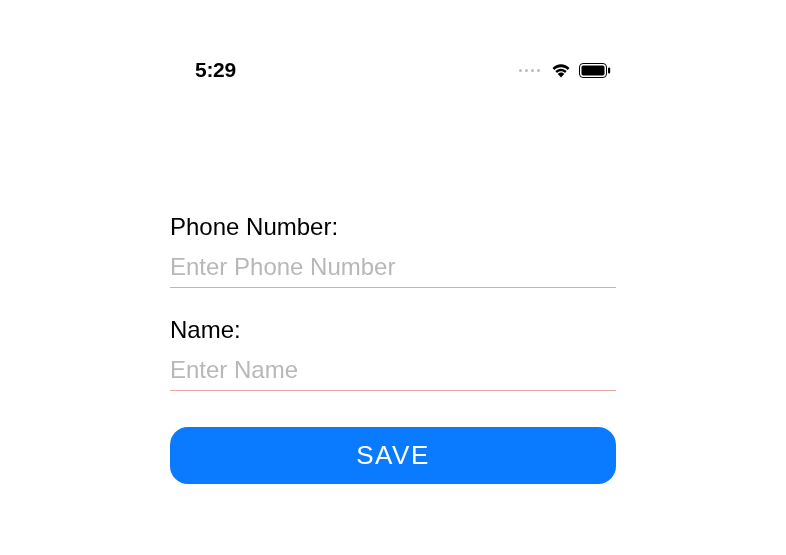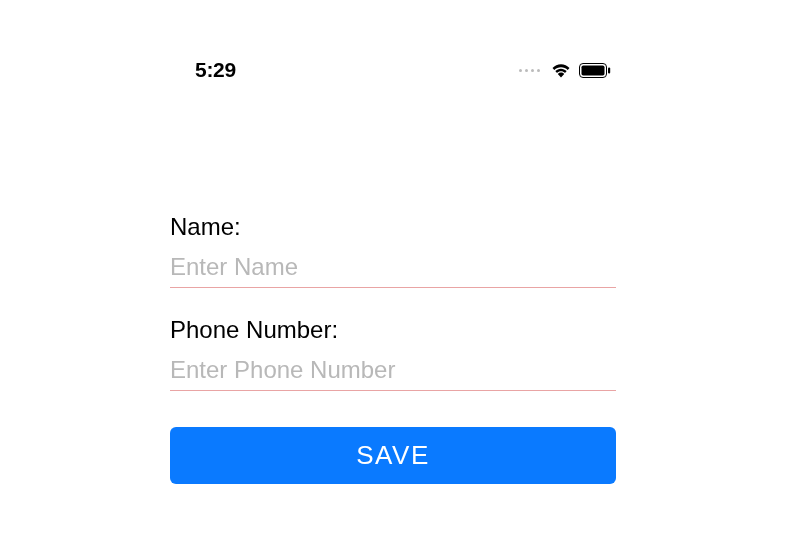--- a/index.html
+++ b/index.html
@@ -79,21 +79,21 @@
       color: #b8b8b8;
     }
     .save-button {
       width: 100%;
       background: #0d6efd;
       background: #0a7aff;
       color: #ffffff;
       border: none;
       font-size: 26px;
       padding: 13px 0;
-      border-radius: 6px;
+      border-radius: 18px;
       letter-spacing: 1.5px;
       cursor: pointer;
       font-family: inherit;
       margin-top: 8px;
     }
   </style>
 </head>
 <body>
 
 <div class="status-bar">
@@ -115,21 +115,21 @@
         <rect x="0.5" y="0.5" width="27" height="14" rx="3.5" fill="none" stroke="#000" stroke-width="1"></rect>
         <rect x="2.5" y="2.5" width="23" height="10" rx="1.8" fill="#000"></rect>
         <rect x="29" y="4.5" width="2.2" height="6" rx="1.1" fill="#000"></rect>
       </svg>
     </span>
   </div>
 </div>
 
 <div class="form-container">
   <div class="form-group">
+    <label class="form-label">Phone Number:</label>
+    <input type="text" class="form-input" placeholder="Enter Phone Number" style="">
+  </div>
+  <div class="form-group">
     <label class="form-label">Name:</label>
     <input type="text" class="form-input" placeholder="Enter Name" style="">
-  </div>
-  <div class="form-group">
-    <label class="form-label">Phone Number:</label>
-    <input type="text" class="form-input" placeholder="Enter Phone Number" style="">
   </div>
   <button class="save-button">SAVE</button>
 </div>
 
 </body></html>

